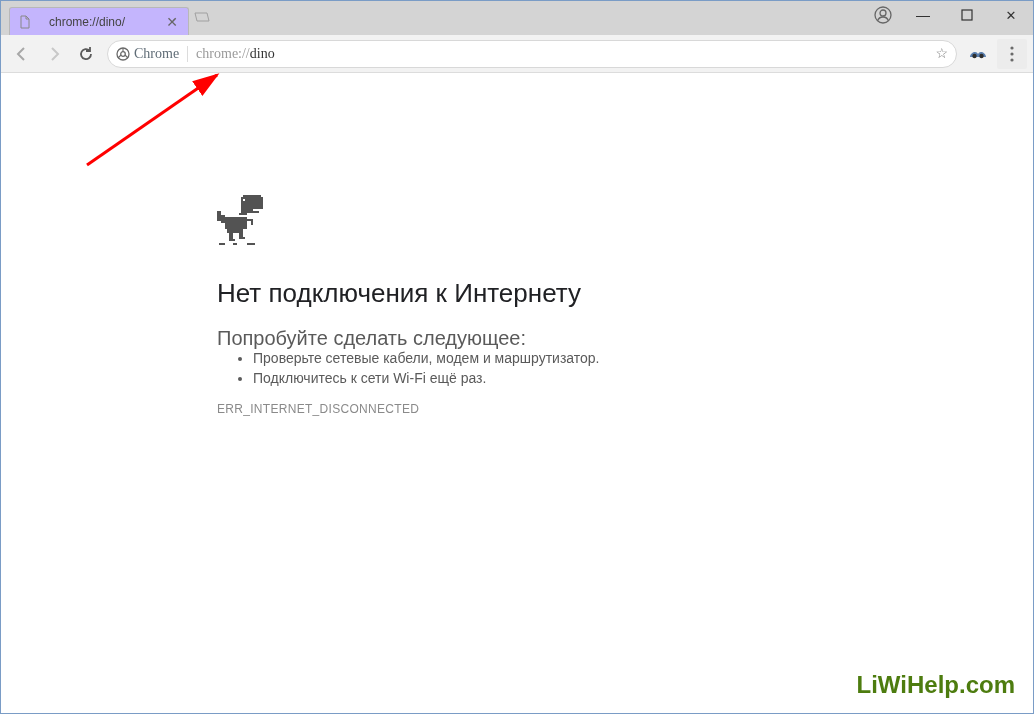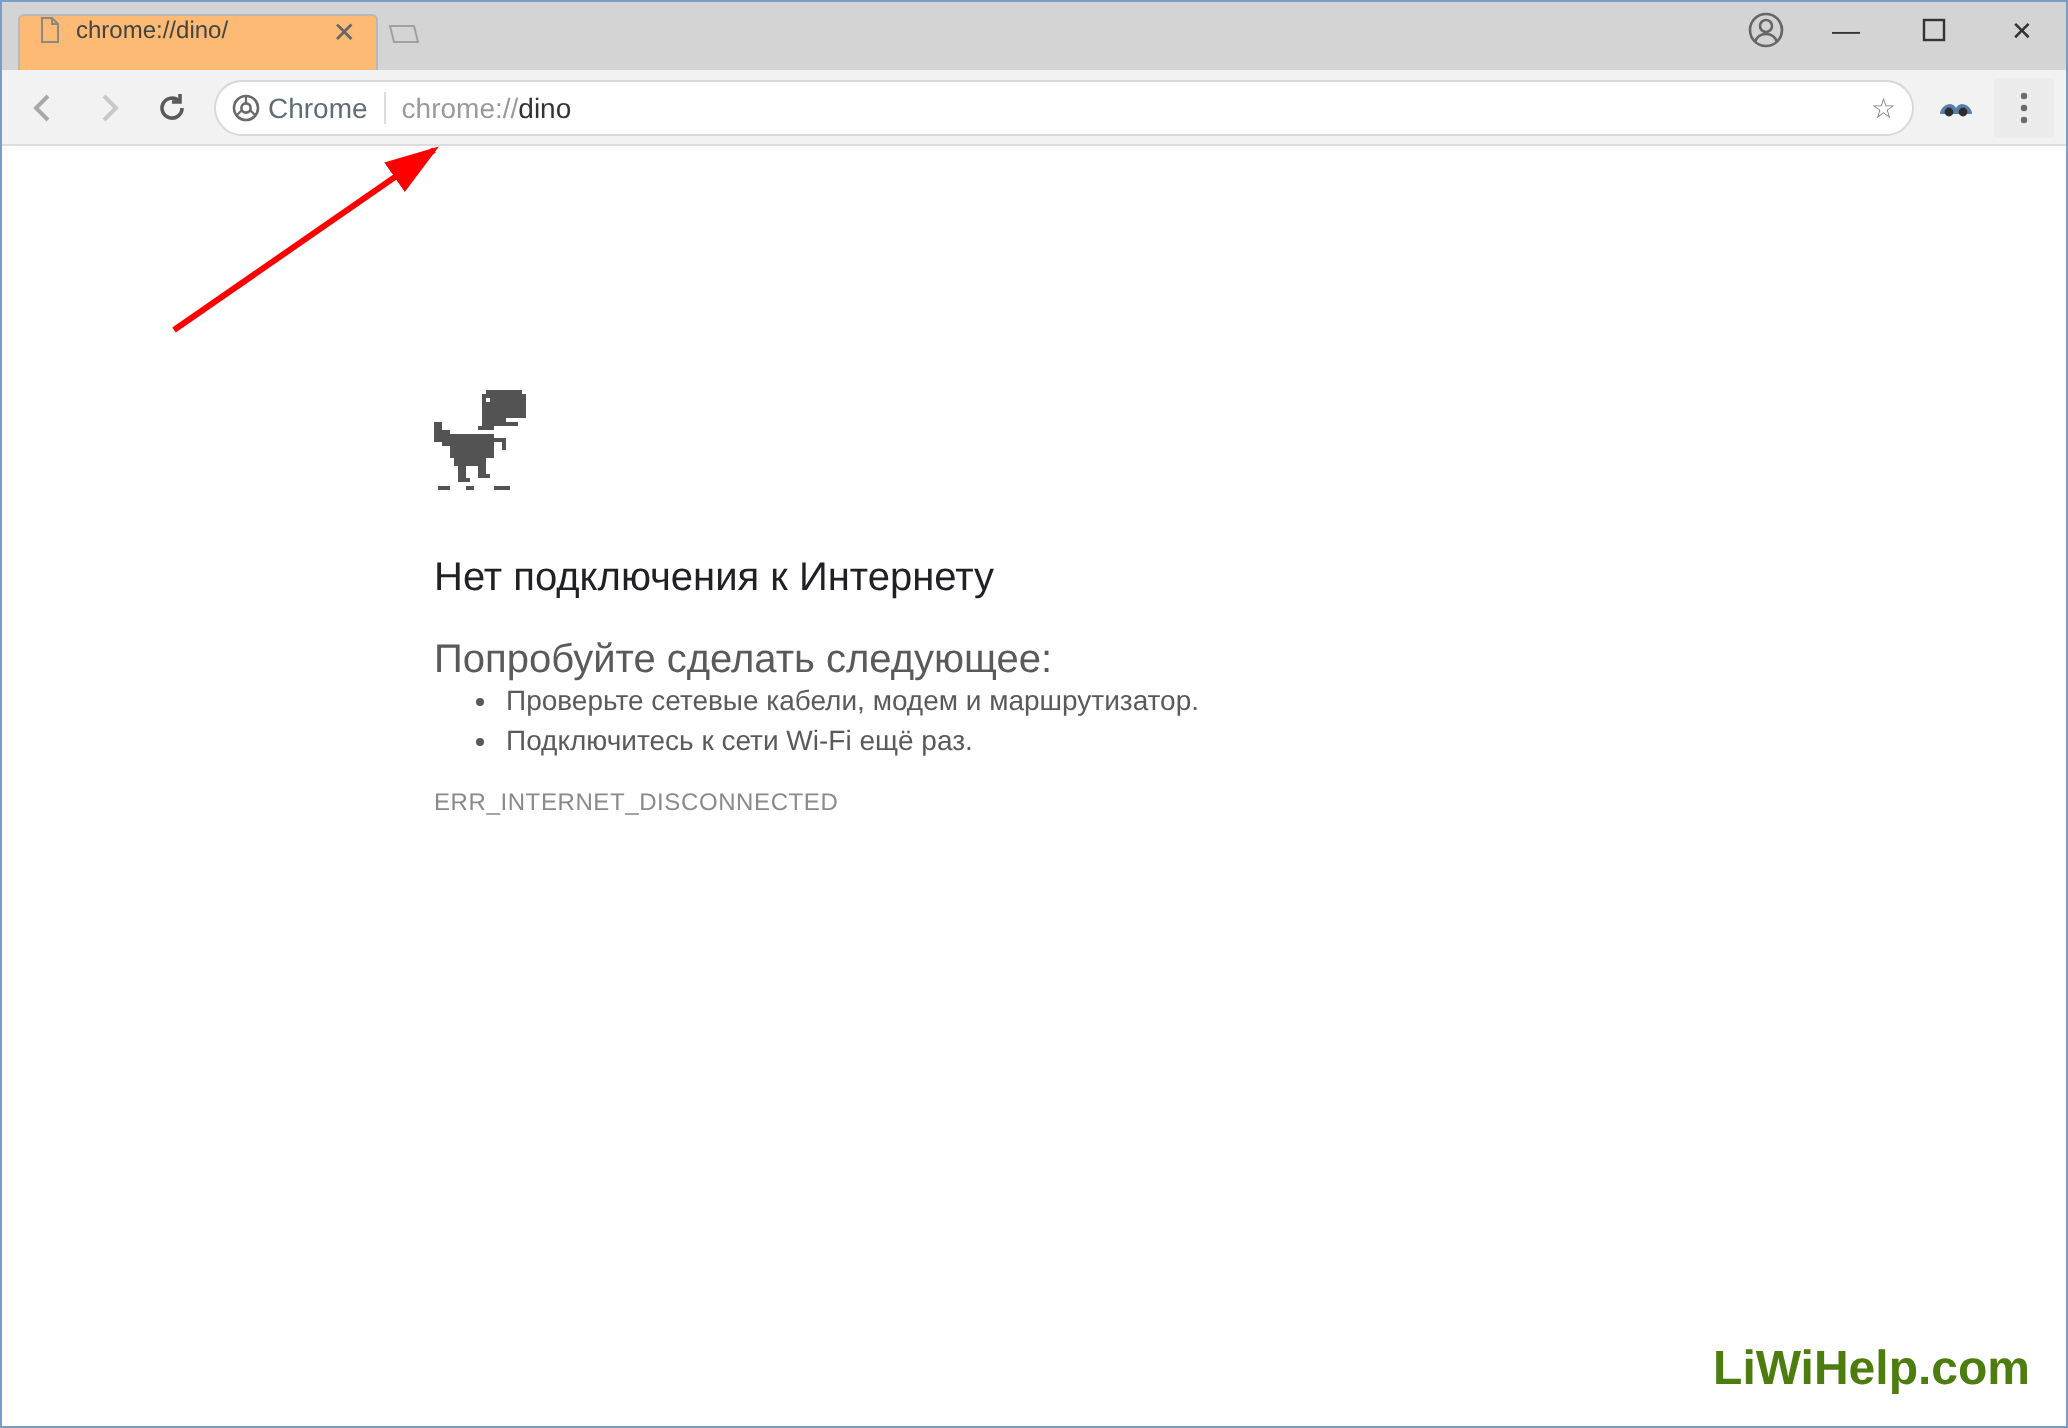--- a/index.html
+++ b/index.html
@@ -14,31 +14,33 @@
   .titlebar {
     height: 34px;
     background: #d4d4d4;
     display: flex;
     align-items: flex-end;
     position: relative;
   }
   .tab {
     margin-left: 8px;
     height: 28px;
-    background: #fdba74;
-    display: flex;
+    background: #c4b5fd;
+    display: flex;
+    align-items: center;
     padding: 0 8px;
     border-top: 1px solid #b8b8b8;
     border-left: 1px solid #b8b8b8;
     border-right: 1px solid #b8b8b8;
     border-radius: 3px 3px 0 0;
     font-size: 12px;
     color: #444;
     min-width: 180px;
     position: relative;
+    gap: 11px;
   }
   .tab .file-icon { width: 14px; height: 14px; margin-right: 6px; }
   .tab .tab-close { margin-left: auto; font-size: 14px; color: #666; cursor: pointer; padding: 0 2px; }
   .newtab { margin-left: 4px; color: #8a8a8a; font-size: 12px; align-self: center; padding-bottom: 2px; }
   .win-controls {
     position: absolute; right: 0; top: 0;
     display: flex; align-items: center; height: 28px;
   }
   .win-controls .wc {
     width: 44px; height: 28px; display:flex; align-items:center; justify-content:center;
@@ -48,20 +50,21 @@
     width: 36px; display:flex; align-items:center; justify-content:center;
   }
   .toolbar {
     height: 38px;
     background: #f2f2f2;
     border-bottom: 1px solid #dcdcdc;
     display: flex;
     align-items: center;
     padding: 0 6px;
     gap: 2px;
+    font-family: Liberation Serif, serif;
   }
   .nav-btn {
     width: 30px; height: 30px; display:flex; align-items:center; justify-content:center;
     color: #9a9a9a;
   }
   .nav-btn.active { color: #555; }
   .omnibox {
     flex: 1;
     height: 28px;
     background: #fff;
@@ -105,21 +108,21 @@
     position: absolute;
     left: 216px; top: 122px;
     width: 600px;
     color: #202124;
   }
   .dino {
     width: 48px; height: 51px;
     margin-bottom: 32px;
   }
   .err-title {
-    font-size: 20px; font-weight: 400; color: #202124;
+    font-size: 26px; font-weight: 400; color: #202124;
     margin-bottom: 18px;
   }
   .err-sub {
     font-size: 20px; color: #5a5a5a; 
   }
   .err-list {
     font-size: 14px; color: #5a5a5a; margin: 0 0 16px 0;
     padding-left: 36px;
   }
   .err-list li { margin-bottom: 4px; }

